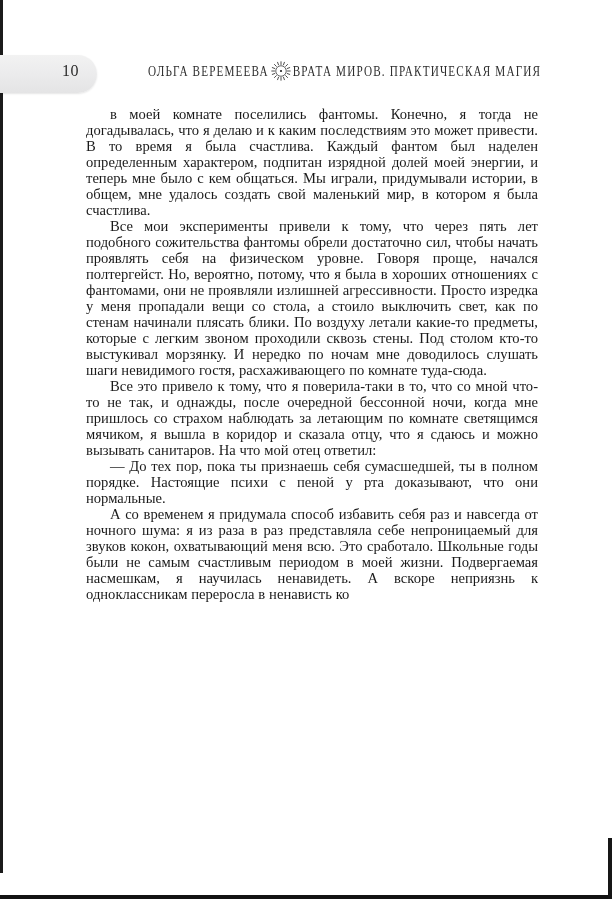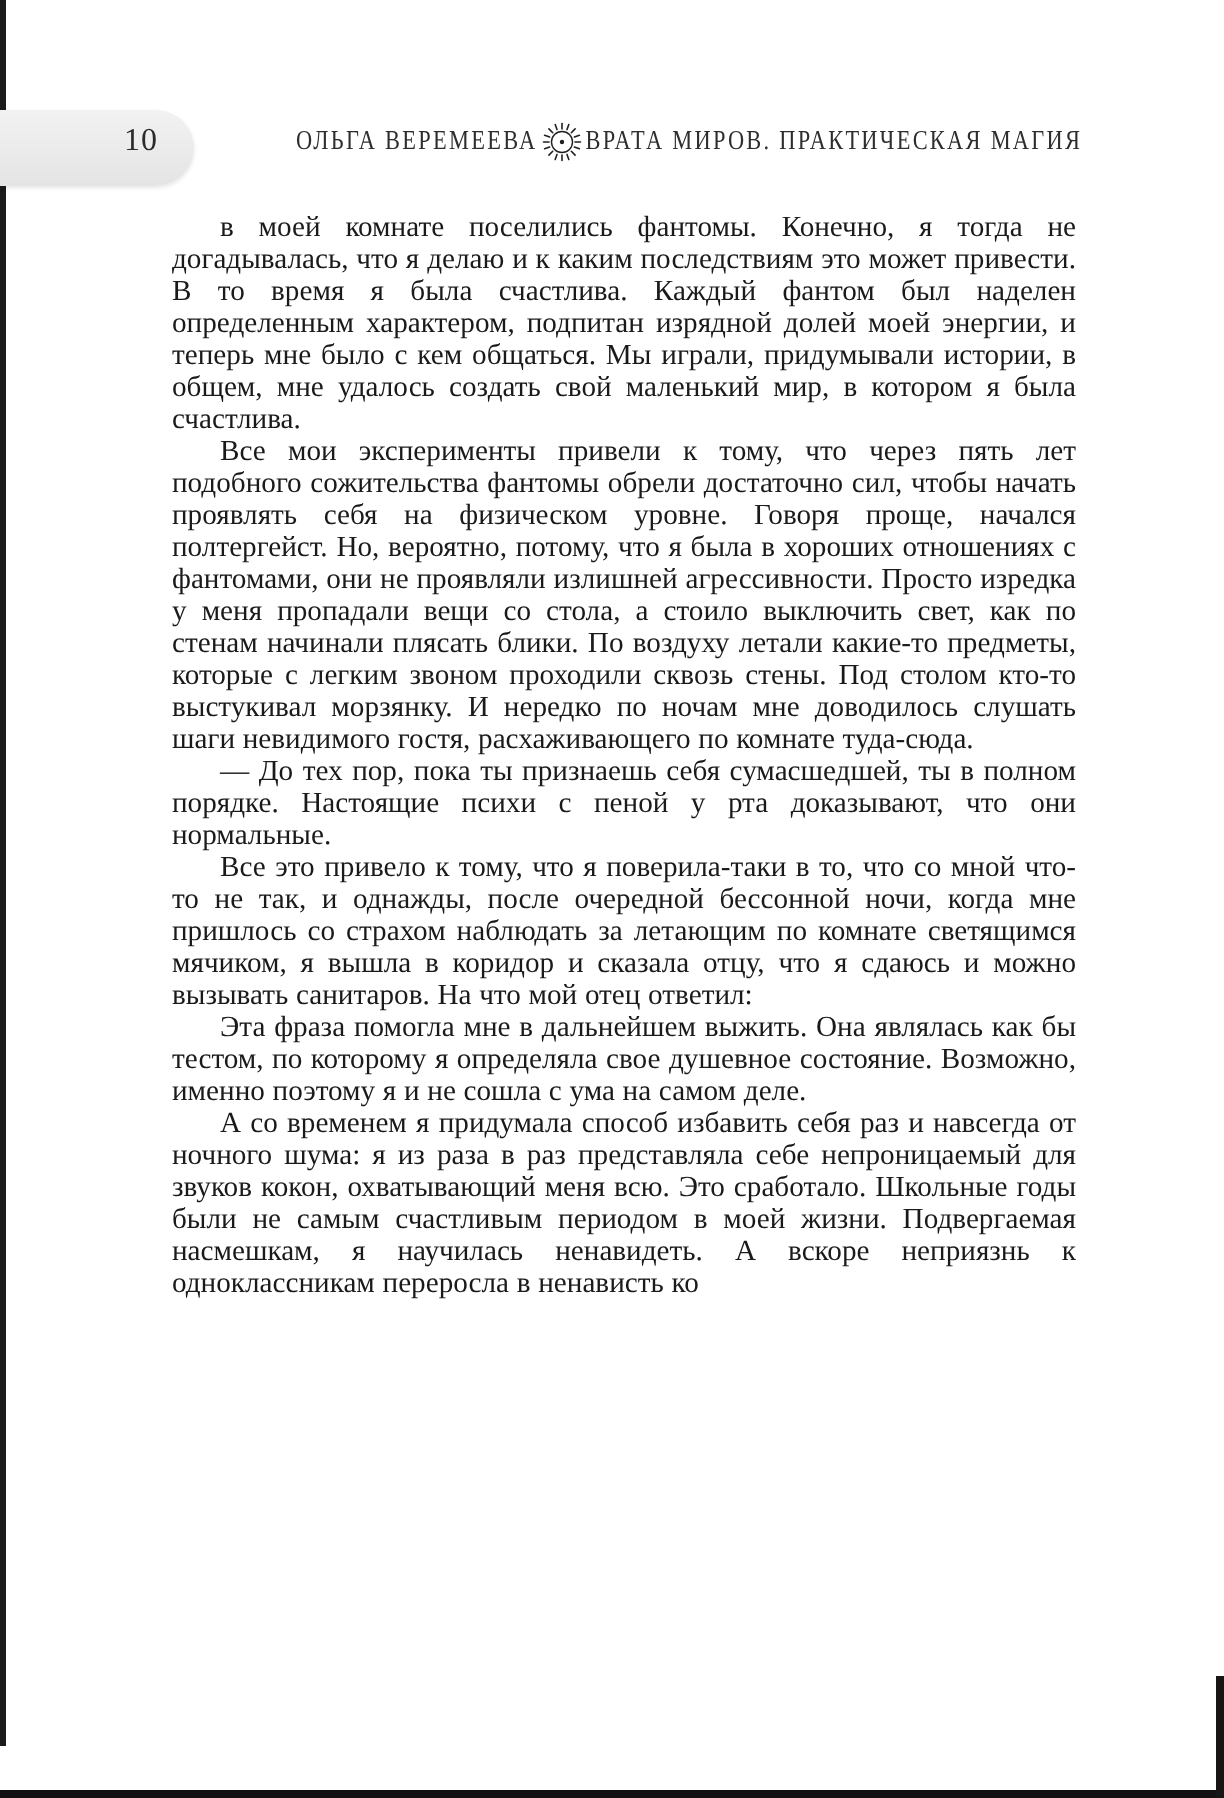--- a/index.html
+++ b/index.html
@@ -174,19 +174,18 @@
         </svg>
       </span>
 
       <span class="head-text">ВРАТА МИРОВ. ПРАКТИЧЕСКАЯ МАГИЯ</span>
     </div>
   </div>
 
   <div id="body-text">
     <p class="para">в моей комнате поселились фантомы. Конечно, я тогда не догадывалась, что я делаю и к каким последствиям это может привести. В то время я была счастлива. Каждый фантом был наделен определенным характером, подпитан изрядной долей моей энергии, и теперь мне было с кем общаться. Мы играли, придумывали истории, в общем, мне удалось создать свой маленький мир, в котором я была счастлива.</p>
     <p class="para">Все мои эксперименты привели к тому, что через пять лет подобного сожительства фантомы обрели достаточно сил, чтобы начать проявлять себя на физическом уровне. Говоря проще, начался полтергейст. Но, вероятно, потому, что я была в хороших отношениях с фантомами, они не проявляли излишней агрессивности. Просто изредка у меня пропадали вещи со стола, а стоило выключить свет, как по стенам начинали плясать блики. По воздуху летали какие-то предметы, которые с легким звоном проходили сквозь стены. Под столом кто-то выстукивал морзянку. И нередко по ночам мне доводилось слушать шаги невидимого гостя, расхаживающего по комнате туда-сюда.</p>
+    <p class="para">Все это привело к тому, что я поверила-таки в то, что со мной что-то не так, и однажды, после очередной бессонной ночи, когда мне пришлось со страхом наблюдать за летающим по комнате светящимся мячиком, я вышла в коридор и сказала отцу, что я сдаюсь и можно вызывать санитаров. На что мой отец ответил:</p>
     <p class="para">— До тех пор, пока ты признаешь себя сумасшедшей, ты в полном порядке. Настоящие психи с пеной у рта доказывают, что они нормальные.</p>
-    <p class="para">Все это привело к тому, что я поверила-таки в то, что со мной что-то не так, и однажды, после очередной бессонной ночи, когда мне пришлось со страхом наблюдать за летающим по комнате светящимся мячиком, я вышла в коридор и сказала отцу, что я сдаюсь и можно вызывать санитаров. На что мой отец ответил:</p>
-    <p class="para">Эта фраза помогла мне в дальнейшем выжить. Она являлась как бы тестом, по которому я определяла свое душевное состояние. Возможно, именно поэтому я и не сошла с ума на самом деле.</p>
     <p class="para">А со временем я придумала способ избавить себя раз и навсегда от ночного шума: я из раза в раз представляла себе непроницаемый для звуков кокон, охватывающий меня всю. Это сработало. Школьные годы были не самым счастливым периодом в моей жизни. Подвергаемая насмешкам, я научилась ненавидеть. А вскоре неприязнь к одноклассникам переросла в ненависть ко</p>
   </div>
 
 </div>
 
 </body></html>

